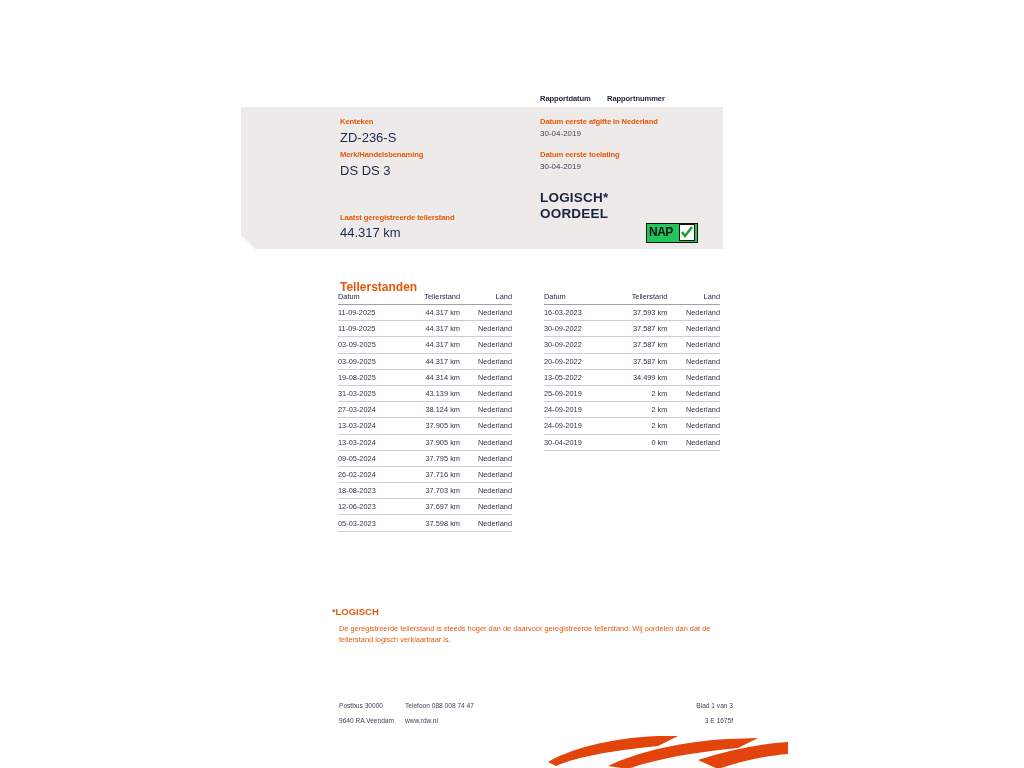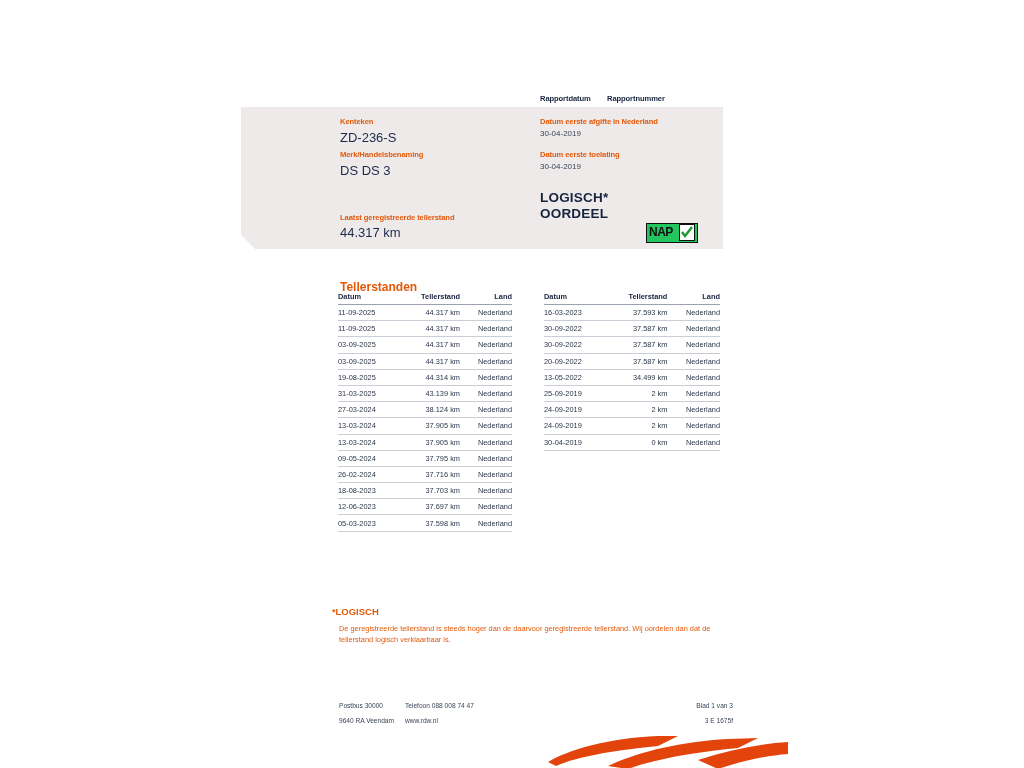--- a/index.html
+++ b/index.html
@@ -183,21 +183,21 @@
   .tbl {
     position: absolute;
     font-size: 7.4px;
     color: #2b3648;
     border-collapse: collapse;
   }
   .tbl.left { left: 338px; top: 292px; width: 174px; }
   .tbl.right { left: 544px; top: 292px; width: 176px; }
   .tbl th {
     font-size: 7.4px;
-    font-weight: bold;
+    font-weight: normal;
     color: #18243f;
     text-align: left;
     padding: 0 0 3px 0;
     border-bottom: 1px solid #9aa2b0;
   }
   .tbl th.num { text-align: right; }
   .tbl td {
     padding: 3.1px 0;
     border-bottom: 1px solid #c9ced7;
     white-space: nowrap;

